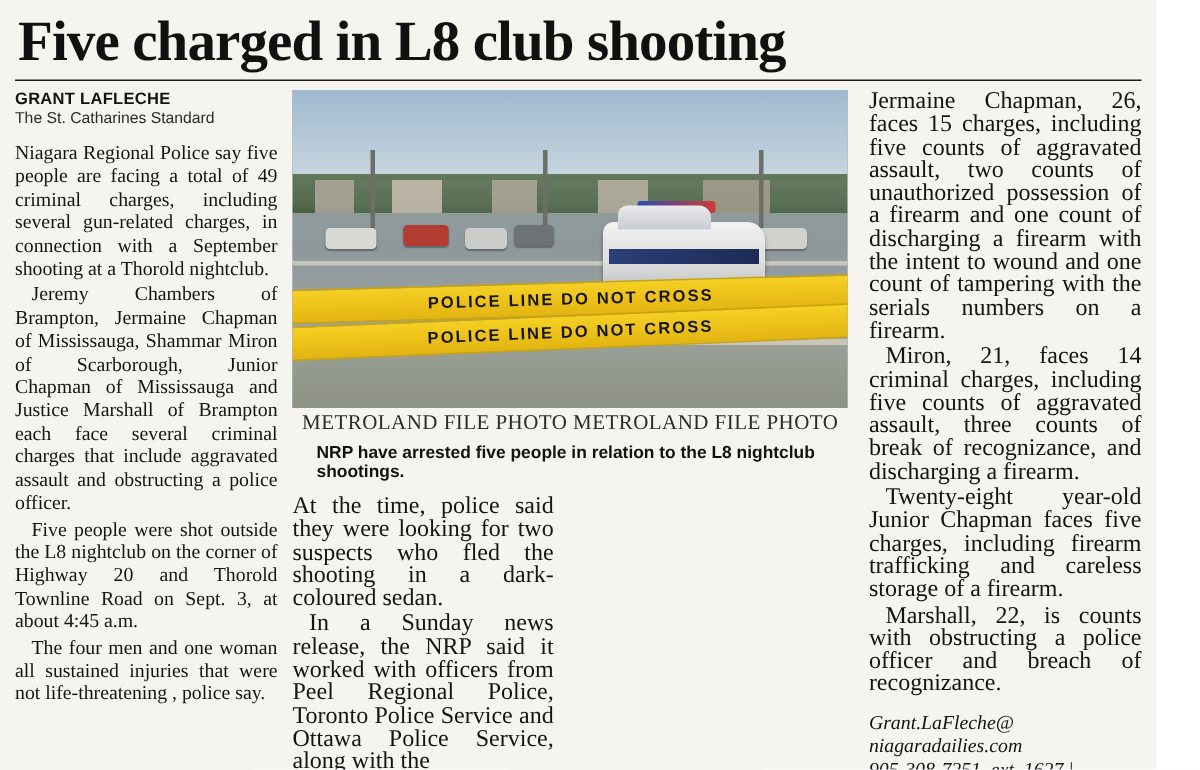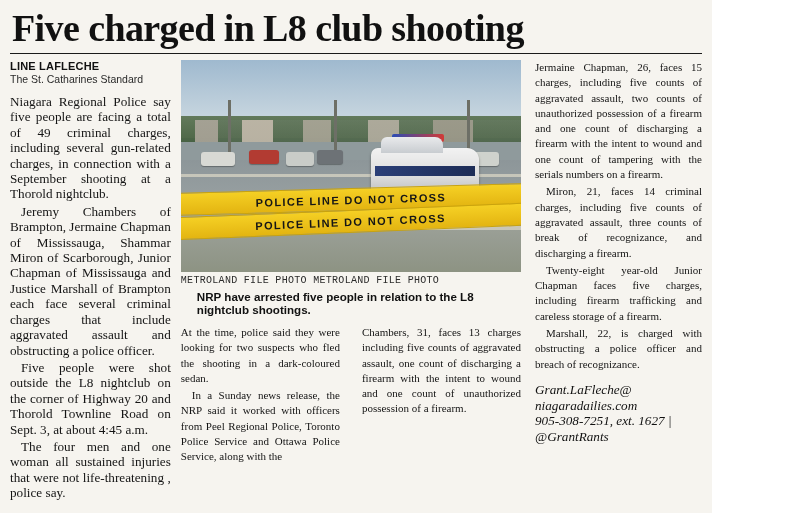--- a/index.html
+++ b/index.html
@@ -9,21 +9,21 @@
   }
   body {
     width: 800px;
     height: 513px;
     font-family: "Liberation Serif", serif;
     color: #141414;
     overflow: hidden;
   }
   .page {
     position: relative;
-    width: 712px;
+    width: 771px;
     height: 513px;
     background: #f6f4ef;
     box-sizing: border-box;
     padding: 6px 10px 4px 10px;
   }
   
   .headline {
     font-family: "Liberation Serif", serif;
     font-weight: bold;
     font-size: 38px;
@@ -84,21 +84,21 @@
     text-indent: 0;
     hyphens: auto;
     -webkit-hyphens: auto;
   }
   p.body + p.body {
     text-indent: 11px;
     margin-top: 2px;
   }
   .col-mid p.body,
   .col-right p.body {
-    font-size: 11px;
+    font-size: 16px;
     line-height: 15.3px;
   }
   
   .photo-wrap {
     position: relative;
     width: 100%;
   }
   .photo {
     position: relative;
     width: 100%;
@@ -237,24 +237,25 @@
     right: -6%;
   }
   .pole {
     position: absolute;
     width: 3px;
     background: #6d6f66;
     top: 40px;
     height: 60px;
   }
   .photo-credit {
-    font-family: Liberation Mono, monospace;
-    font-size: 10px;
+    font-family: Liberation Serif, serif;
+    font-size: 14px;
     letter-spacing: .3px;
     color: #2b2b2b;
+    text-align: center;
     margin: 3px 0 4px 0;
   }
   .photo-caption {
     font-family: "Liberation Sans", sans-serif;
     font-weight: bold;
     font-size: 11.6px;
     line-height: 13px;
     color: #111;
     margin-bottom: 9px;
     margin-left: 16px;
@@ -279,21 +280,21 @@
 <body>
 
 <div class="page">
 
   <div class="headline">Five charged in L8 club shooting</div>
   <hr class="rule">
 
   <div class="columns">
 
     <div class="col col-left">
-      <div class="byline-name">LINE LAFLECHE</div>
+      <div class="byline-name">GRANT LAFLECHE</div>
       <div class="byline-org">The St. Catharines Standard</div>
       <p class="body">Niagara Regional Police say five people are facing a total of 49 criminal charges, including several gun-related charges, in connection with a September shooting at a Thorold nightclub.</p>
       <p class="body">Jeremy Chambers of Brampton, Jermaine Chapman of Mississauga, Shammar Miron of Scarborough, Junior Chapman of Mississauga and Justice Marshall of Brampton each face several criminal charges that include aggravated assault and obstructing a police officer.</p>
       <p class="body">Five people were shot outside the L8 nightclub on the corner of Highway 20 and Thorold Townline Road on Sept. 3, at about 4:45 a.m.</p>
       <p class="body">The four men and one woman all sustained injuries that were not life-threatening , police say.</p>
     </div>
 
     <div class="col col-mid">
       <div class="photo-wrap">
         <div class="photo">
@@ -325,30 +326,29 @@
         <div class="photo-credit">METROLAND FILE PHOTO   METROLAND FILE PHOTO</div>
         <div class="photo-caption">NRP have arrested five people in relation to the L8 nightclub shootings.</div>
       </div>
 
       <div class="subcols">
         <div class="subcol">
           <p class="body">At the time, police said they were looking for two suspects who fled the shooting in a dark-coloured sedan.</p>
           <p class="body">In a Sunday news release, the NRP said it worked with officers from Peel Regional Police, Toronto Police Service and Ottawa Police Service, along with the</p>
         </div>
         <div class="subcol">
-          <p class="body">Chambers, 31, faces 13 charges including five counts of aggravated assault, one count of discharging a firearm with the intent to wound and one count of unauthorized possession of a firearm.</p>
         </div>
       </div>
     </div>
 
     <div class="col col-right">
       <p class="body">Jermaine Chapman, 26, faces 15 charges, including five counts of aggravated assault, two counts of unauthorized possession of a firearm and one count of discharging a firearm with the intent to wound and one count of tampering with the serials numbers on a firearm.</p>
       <p class="body">Miron, 21, faces 14 criminal charges, including five counts of aggravated assault, three counts of break of recognizance, and discharging a firearm.</p>
       <p class="body">Twenty-eight year-old Junior Chapman faces five charges, including firearm trafficking and careless storage of a firearm.</p>
-      <p class="body">Marshall, 22, is charged with obstructing a police officer and breach of recognizance.</p>
+      <p class="body">Marshall, 22, is counts with obstructing a police officer and breach of recognizance.</p>
       <div class="contact">
         <div>Grant.LaFleche@</div>
         <div>niagaradailies.com</div>
         <div>905-308-7251, ext. 1627 |</div>
         <div>@GrantRants</div>
       </div>
     </div>
 
   </div>
 </div>

